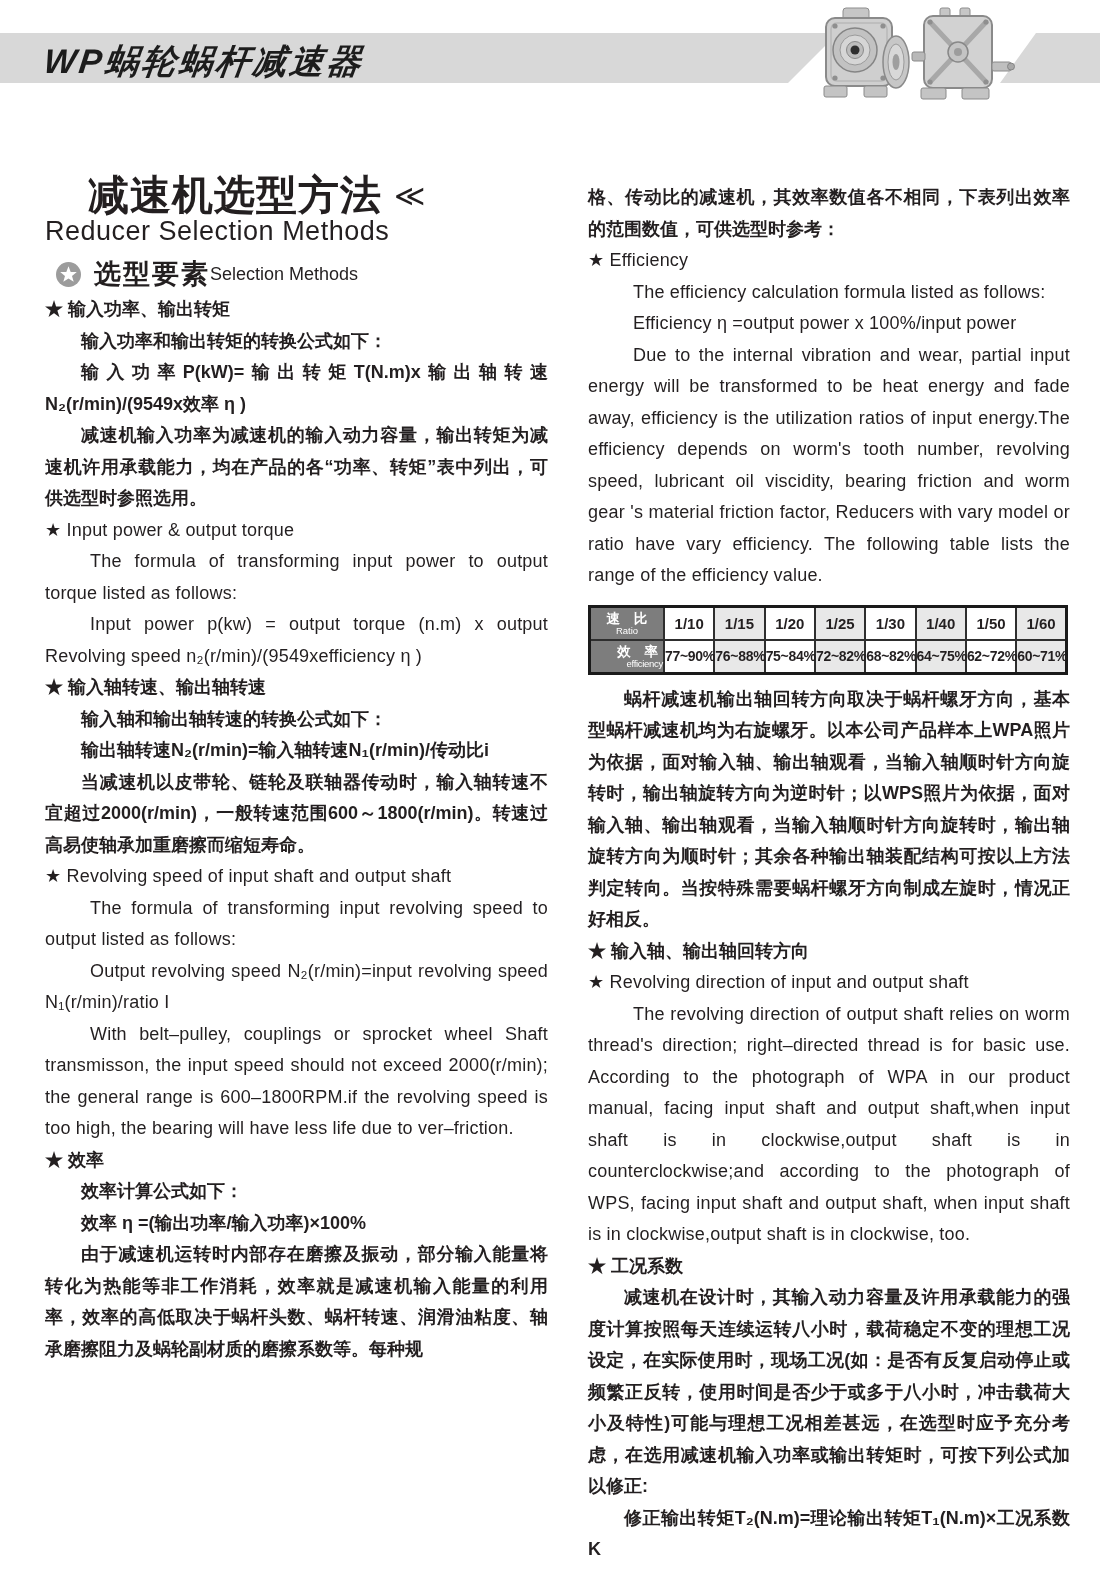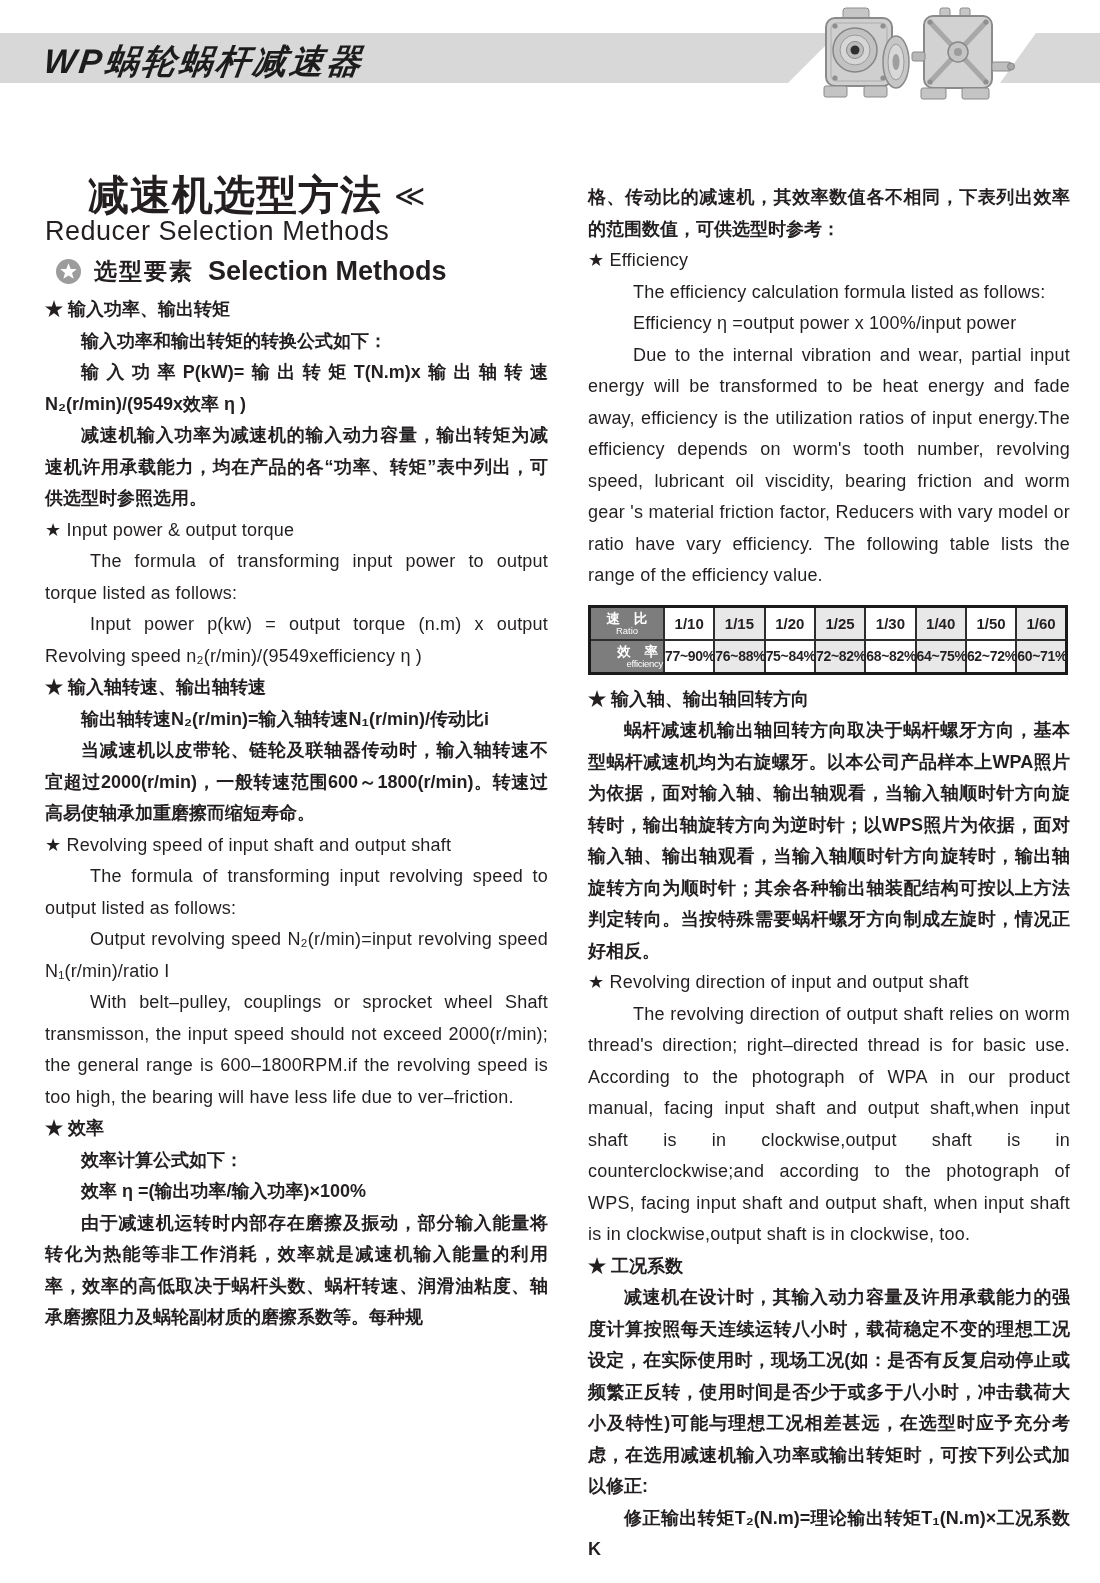--- a/index.html
+++ b/index.html
@@ -20,22 +20,22 @@
     position:absolute;top:39px;left:44px;font-size:34px;font-weight:700;
     font-style:italic;transform:skewX(-7deg);letter-spacing:3px;color:#1c1c1c;white-space:nowrap;
   }
   .gearboxes{position:absolute;left:812px;top:6px;width:205px;height:110px;}
   
   .doc-title-zh{position:absolute;left:44px;top:168px;font-size:41px;font-weight:800;letter-spacing:1px;white-space:nowrap;margin-left:44px;}
   .doc-title-zh .chev{font-size:30px;font-weight:400;margin-left:12px;vertical-align:3px;}
   .doc-title-en{position:absolute;left:45px;top:216px;font-size:27px;font-weight:400;letter-spacing:0.5px;white-space:nowrap;}
   .sel-row{position:absolute;left:56px;top:256px;display:flex;align-items:center;}
   .sel-row .ico{width:25px;height:25px;flex:0 0 auto;}
-  .sel-zh{font-size:23px;font-weight:700;margin-left:13px;letter-spacing:2px;}
-  .sel-en{font-size:27px;font-weight:700;margin-left:14px;}
+  .sel-zh{font-size:27px;font-weight:700;margin-left:13px;letter-spacing:2px;}
+  .sel-en{font-size:18px;font-weight:400;}
   
   .col-left{position:absolute;left:45px;top:294px;width:503px;}
   .col-right{position:absolute;left:588px;top:182px;width:482px;}
   .col-left p,.col-right p{margin:0;font-size:18px;line-height:31.5px;text-align:justify;}
   p.zh{font-weight:700;}
   p.en{font-weight:400;letter-spacing:0.2px;}
   p.ind{text-indent:2em;}
   p.ind3{text-indent:2.5em;}
   
   table.eff{border-collapse:collapse;width:480px;margin:13px 0 9px 0;table-layout:fixed;border:3px solid #1a1a1a;}
@@ -112,20 +112,21 @@
 
   <div class="col-left">
     <p class="zh">★ 输入功率、输出转矩</p>
     <p class="zh ind">输入功率和输出转矩的转换公式如下：</p>
     <p class="zh ind">输入功率P(kW)=输出转矩T(N.m)x输出轴转速N₂(r/min)/(9549x效率 η )</p>
     <p class="zh ind">减速机输入功率为减速机的输入动力容量，输出转矩为减速机许用承载能力，均在产品的各“功率、转矩”表中列出，可供选型时参照选用。</p>
     <p class="en">★ Input power &amp; output torque</p>
     <p class="en ind3">The formula of transforming input power to output torque listed as follows:</p>
     <p class="en ind3">Input power p(kw) = output torque (n.m) x output Revolving speed n₂(r/min)/(9549xefficiency η )</p>
     <p class="zh">★ 输入轴转速、输出轴转速</p>
+    <p class="zh ind">输入轴和输出轴转速的转换公式如下：</p>
     <p class="zh ind">输出轴转速N₂(r/min)=输入轴转速N₁(r/min)/传动比i</p>
     <p class="zh ind">当减速机以皮带轮、链轮及联轴器传动时，输入轴转速不宜超过2000(r/min)，一般转速范围600～1800(r/min)。转速过高易使轴承加重磨擦而缩短寿命。</p>
     <p class="en">★ Revolving speed of input shaft and output shaft</p>
     <p class="en ind3">The formula of transforming input revolving speed to output listed as follows:</p>
     <p class="en ind3">Output revolving speed N₂(r/min)=input revolving speed N₁(r/min)/ratio I</p>
     <p class="en ind3">With belt–pulley, couplings or sprocket wheel Shaft transmisson, the input speed should not exceed 2000(r/min); the general range is 600–1800RPM.if the revolving speed is too high, the bearing will have less life due to ver–friction.</p>
     <p class="zh">★ 效率</p>
     <p class="zh ind">效率计算公式如下：</p>
     <p class="zh ind">效率 η =(输出功率/输入功率)×100%</p>
     <p class="zh ind">由于减速机运转时内部存在磨擦及振动，部分输入能量将转化为热能等非工作消耗，效率就是减速机输入能量的利用率，效率的高低取决于蜗杆头数、蜗杆转速、润滑油粘度、轴承磨擦阻力及蜗轮副材质的磨擦系数等。每种规</p>
@@ -164,22 +165,22 @@
         <td>75~84%</td>
         <td class="alt">72~82%</td>
         <td>68~82%</td>
         <td class="alt">64~75%</td>
         <td>62~72%</td>
         <td class="alt">60~71%</td>
       </tr>
     </tbody>
       </table>
 
+    <p class="zh ind">蜗杆减速机输出轴回转方向取决于蜗杆螺牙方向，基本型蜗杆减速机均为右旋螺牙。以本公司产品样本上WPA照片为依据，面对输入轴、输出轴观看，当输入轴顺时针方向旋转时，输出轴旋转方向为逆时针；以WPS照片为依据，面对输入轴、输出轴观看，当输入轴顺时针方向旋转时，输出轴旋转方向为顺时针；其余各种输出轴装配结构可按以上方法判定转向。当按特殊需要蜗杆螺牙方向制成左旋时，情况正好相反。</p>
     <p class="zh">★  输入轴、输出轴回转方向</p>
-    <p class="zh ind">蜗杆减速机输出轴回转方向取决于蜗杆螺牙方向，基本型蜗杆减速机均为右旋螺牙。以本公司产品样本上WPA照片为依据，面对输入轴、输出轴观看，当输入轴顺时针方向旋转时，输出轴旋转方向为逆时针；以WPS照片为依据，面对输入轴、输出轴观看，当输入轴顺时针方向旋转时，输出轴旋转方向为顺时针；其余各种输出轴装配结构可按以上方法判定转向。当按特殊需要蜗杆螺牙方向制成左旋时，情况正好相反。</p>
     <p class="en">★ Revolving direction of input and output shaft</p>
     <p class="en ind3">The revolving direction of output shaft relies on worm thread's direction; right–directed thread is for basic use. According to the photograph of WPA in our product manual, facing input shaft and output shaft,when input shaft is in clockwise,output shaft is in counterclockwise;and according to the photograph of WPS, facing input shaft and output shaft, when input shaft is in clockwise,output shaft is in clockwise, too.</p>
     <p class="zh">★  工况系数</p>
     <p class="zh ind">减速机在设计时，其输入动力容量及许用承载能力的强度计算按照每天连续运转八小时，载荷稳定不变的理想工况设定，在实际使用时，现场工况(如：是否有反复启动停止或频繁正反转，使用时间是否少于或多于八小时，冲击载荷大小及特性)可能与理想工况相差甚远，在选型时应予充分考虑，在选用减速机输入功率或输出转矩时，可按下列公式加以修正:</p>
     <p class="zh ind">修正输出转矩T₂(N.m)=理论输出转矩T₁(N.m)×工况系数K</p>
   </div>
 
 </div>
 
 </body></html>

